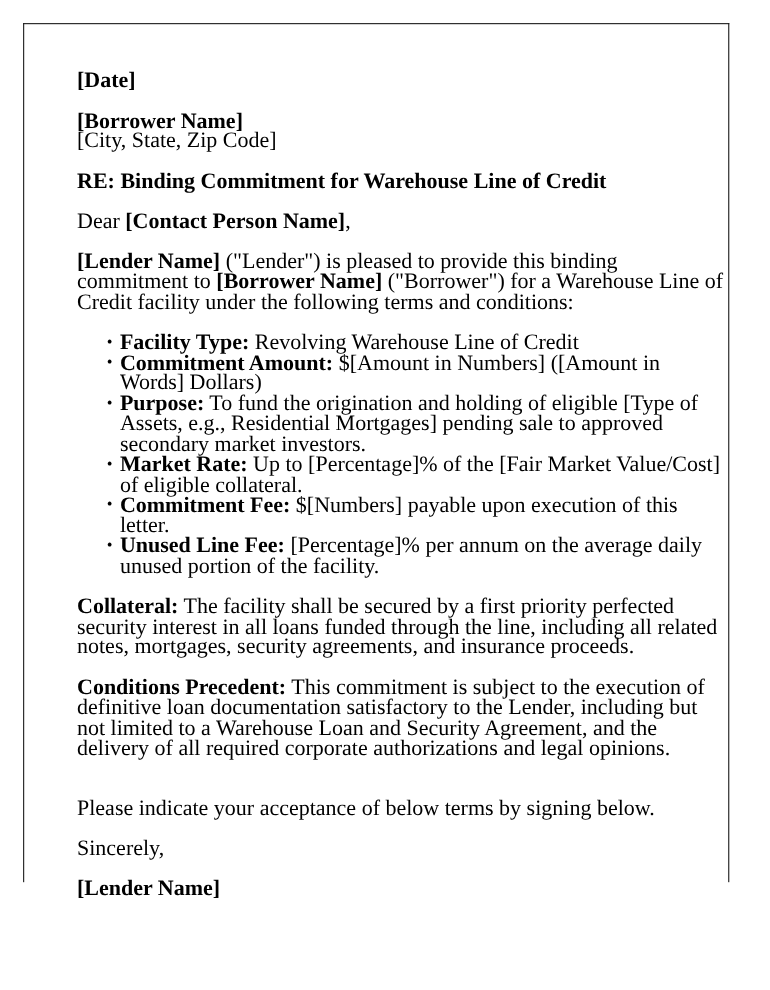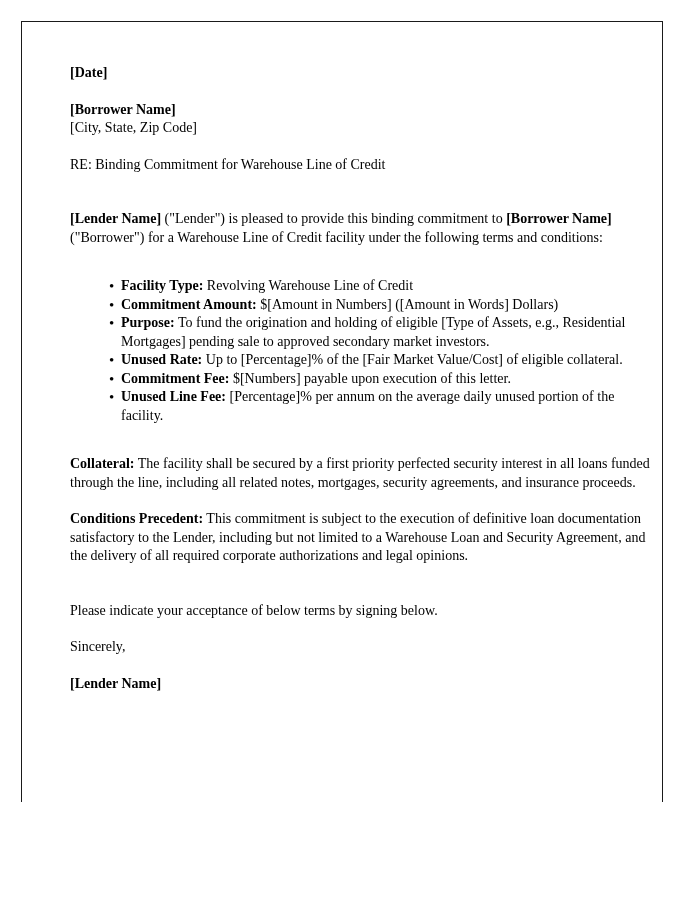--- a/index.html
+++ b/index.html
@@ -29,57 +29,57 @@
     border-bottom: none;
     box-sizing: border-box;
     background: #ffffff;
   }
 
   .doc-body {
     position: absolute;
     left: 48px;
     top: 42px;
     width: 590px;
-    font-size: 14px;
+    font-size: 20px;
     line-height: 18.5px;
   }
 
   .blk { margin: 0 0 0 0; }
 
   
   .gap-lg { height: 18px; }
 
   .b { font-weight: bold; }
 
   .para {
     text-align: left;
     text-indent: 0;
   }
 
   ul.terms {
     list-style: none;
-    margin: 12px;
+    margin: 0;
     padding: 0;
   }
   ul.terms > li {
     position: relative;
     padding-left: 39px;
     margin: 0 0 0 0;
     line-height: 18.5px;
   }
   ul.terms > li::before {
     content: "\2022";
     position: absolute;
     left: 27px;
     top: 0;
     font-size: 15px;
     line-height: 18.5px;
   }
 
-  .heading-re { font-weight: normal; }
+  .heading-re { font-weight: bold; }
 </style>
 </head>
 <body>
 
 <div class="page-frame">
 
   <div class="doc-body">
 
     <div class="blk b">[Date]</div>
 
@@ -89,32 +89,33 @@
       <div class="b">[Borrower Name]</div>
       <div>[City, State, Zip Code]</div>
     </div>
 
     <div class="gap-lg"></div>
 
     <div class="blk heading-re">RE: Binding Commitment for Warehouse Line of Credit</div>
 
     <div class="gap-lg"></div>
 
+    <div class="blk"><span>Dear </span><span class="b">[Contact Person Name]</span><span>,</span></div>
 
     <div class="gap-lg"></div>
 
     <div class="blk para"><span class="b">[Lender Name]</span><span> ("Lender") is pleased to provide this binding commitment to </span><span class="b">[Borrower Name]</span><span> ("Borrower") for a Warehouse Line of Credit facility under the following terms and conditions:</span></div>
 
     <div class="gap-lg"></div>
 
     <ul class="terms">
       <li><span class="b">Facility Type:</span><span> Revolving Warehouse Line of Credit</span></li>
       <li><span class="b">Commitment Amount:</span><span> $[Amount in Numbers] ([Amount in Words] Dollars)</span></li>
       <li><span class="b">Purpose:</span><span> To fund the origination and holding of eligible [Type of Assets, e.g., Residential Mortgages] pending sale to approved secondary market investors.</span></li>
-      <li><span class="b">Unused Rate:</span><span> Up to [Percentage]% of the [Fair Market Value/Cost] of eligible collateral.</span></li>
+      <li><span class="b">Market Rate:</span><span> Up to [Percentage]% of the [Fair Market Value/Cost] of eligible collateral.</span></li>
       <li><span class="b">Commitment Fee:</span><span> $[Numbers] payable upon execution of this letter.</span></li>
       <li><span class="b">Unused Line Fee:</span><span> [Percentage]% per annum on the average daily unused portion of the facility.</span></li>
     </ul>
 
     <div class="gap-lg"></div>
 
     <div class="blk para"><span class="b">Collateral:</span><span> The facility shall be secured by a first priority perfected security interest in all loans funded through the line, including all related notes, mortgages, security agreements, and insurance proceeds.</span></div>
 
     <div class="gap-lg"></div>
 

